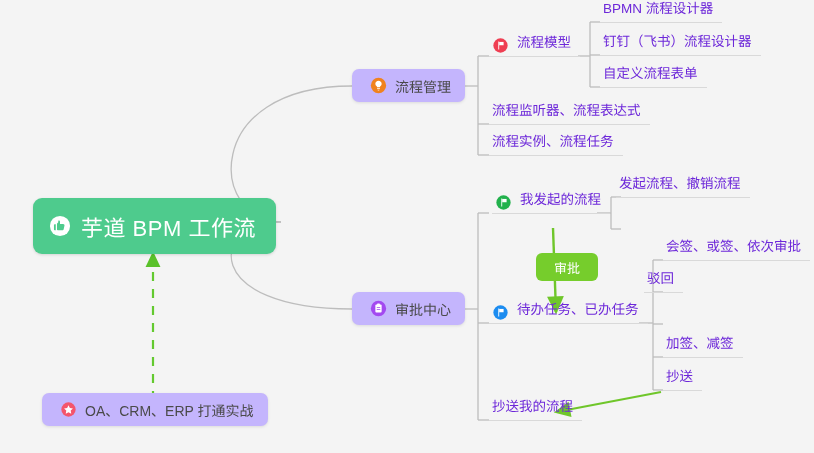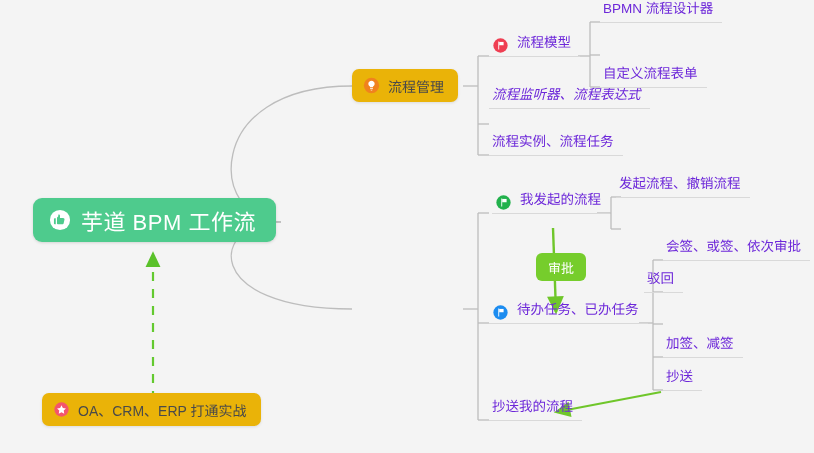--- a/index.html
+++ b/index.html
@@ -41,36 +41,36 @@
     display: flex;
     align-items: center;
     white-space: nowrap;
   }
 
   
   .root-node {
     background: #4ecb8d;
     border-radius: 9px;
     padding: 0 20px 0 16px;
-    height: 44px;
+    height: 56px;
     box-shadow: 0 1px 3px rgba(0,0,0,.13);
   }
   .root-node .label {
     color: #ffffff;
     font-size: 22px;
     letter-spacing: .5px;
     margin-left: 10px;
   }
 
   
   .card-node {
-    background: #eab308;
+    background: #c4b5fd;
     border-radius: 7px;
     height: 33px;
-    padding: 0 14px 0 11px;
+    padding: 0 14px 0 18px;
     box-shadow: 0 1px 3px rgba(0,0,0,.10);
   }
   .card-node .label {
     color: #4a4a4a;
     font-size: 14px;
     margin-left: 8px;
   }
 
   
   .leaf-node {
@@ -86,21 +86,21 @@
     line-height: 1;
     padding-bottom: 5px;
   }
   .leaf-node.with-icon .label { margin-left: 8px; margin-top: 12px; }
 
   
   .chip-node {
     background: #76cd2c;
     border-radius: 6px;
     height: 28px;
-    padding: 0 12px;
+    padding: 0 18px;
     justify-content: center;
     z-index: 4;
   }
   .chip-node .label {
     color: #ffffff;
     font-size: 13px;
   }
 
   
   .ico {
@@ -185,44 +185,59 @@
   <div class="node card-node" style="left:352px; top:69px;">
     <span class="ico">
       <svg viewBox="0 0 20 20">
         <circle cx="10" cy="10" r="9" fill="#f0821e"></circle>
         <path fill="#ffffff" d="M10 4.3c-2.1 0-3.7 1.6-3.7 3.6 0 1.3.7 2.3 1.5 3 .3.25.45.55.45.9v.3h3.5v-.3c0-.35.15-.65.45-.9.8-.7 1.5-1.7 1.5-3 0-2-1.6-3.6-3.7-3.6zM8.3 13.3h3.4v.8H8.3zm.3 1.7h2.8c-.2.6-.75 1-1.4 1s-1.2-.4-1.4-1z"></path>
       </svg>
     </span>
     <span class="label">流程管理</span>
   </div>
 
+  <div class="node card-node" style="left:352px; top:292px;">
+    <span class="ico">
+      <svg viewBox="0 0 20 20">
+        <circle cx="10" cy="10" r="9" fill="#a349f0"></circle>
+        <rect x="6.3" y="5.2" width="7.4" height="9.6" rx="1.3" fill="#ffffff"></rect>
+        <rect x="8.3" y="4.1" width="3.4" height="2.3" rx=".9" fill="#ffffff"></rect>
+        <rect x="7.8" y="8.2" width="4.4" height="1.05" rx=".5" fill="#a349f0"></rect>
+        <rect x="7.8" y="10.5" width="4.4" height="1.05" rx=".5" fill="#a349f0"></rect>
+      </svg>
+    </span>
+    <span class="label">审批中心</span>
+  </div>
 
   <div class="node leaf-node with-icon" style="left:489px; top:27px;">
     <span class="ico">
       <svg viewBox="0 0 20 20">
         <circle cx="10" cy="10" r="8.4" fill="#ef3e52"></circle>
         <path fill="#ffffff" d="M7.4 5.2h1.05v9.6H7.4z"></path>
         <path fill="#ffffff" d="M8.45 5.8h5.2v3.9h-5.2z"></path>
       </svg>
     </span>
     <span class="label">流程模型</span>
   </div>
 
-  <div class="node leaf-node" style="left:489px; top:79px;font-style:italic;">
+  <div class="node leaf-node" style="left:489px; top:95px;">
     <span class="label">流程监听器、流程表达式</span>
   </div>
 
   <div class="node leaf-node" style="left:489px; top:126px;">
     <span class="label">流程实例、流程任务</span>
   </div>
 
   <div class="node leaf-node" style="left:600px; top:-7px;">
     <span class="label">BPMN 流程设计器</span>
   </div>
 
+  <div class="node leaf-node" style="left:600px; top:26px;">
+    <span class="label">钉钉（飞书）流程设计器</span>
+  </div>
 
   <div class="node leaf-node" style="left:600px; top:58px;">
     <span class="label">自定义流程表单</span>
   </div>
 
   <div class="node leaf-node with-icon" style="left:492px; top:184px;">
     <span class="ico">
       <svg viewBox="0 0 20 20">
         <circle cx="10" cy="10" r="8.4" fill="#22b14c"></circle>
         <path fill="#ffffff" d="M7.4 5.2h1.05v9.6H7.4z"></path>

